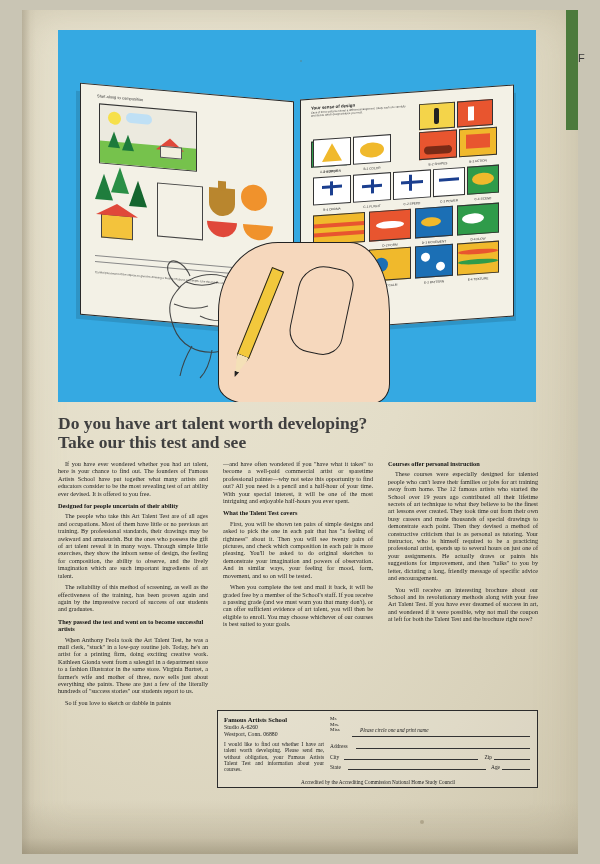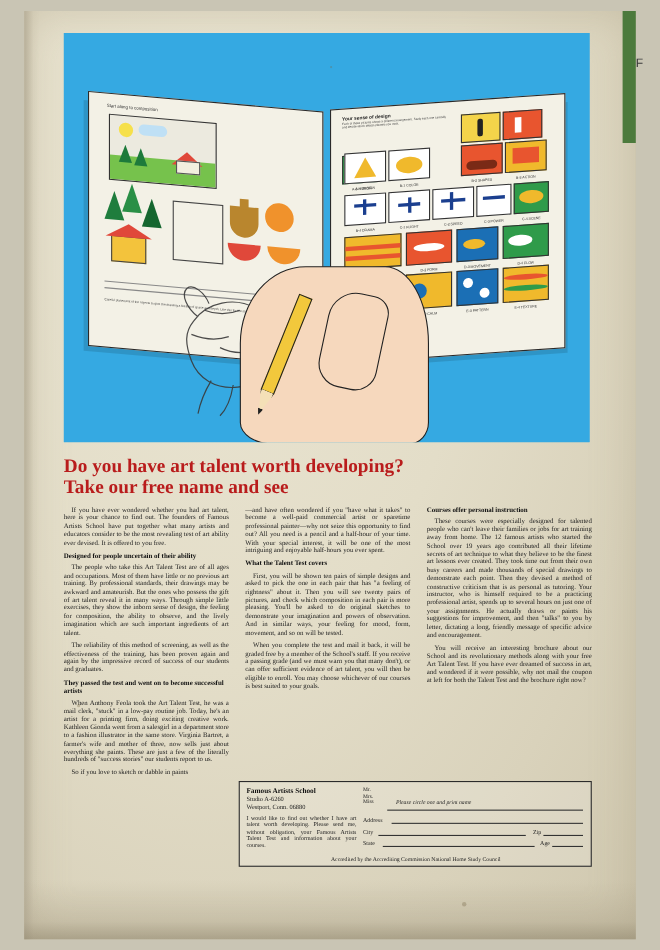--- a/index.html
+++ b/index.html
@@ -146,21 +146,21 @@
   .horse {
     position:absolute; left:98px; top:222px; width:160px; height:130px;
     opacity:0.9;
   }
   .horse svg { width:100%; height:100%; }
 
   
   .headline {
     position:absolute; left:58px; top:414px; width:480px;
     font-family:"Liberation Serif", serif;
-    font-weight:bold; font-size:17.5px; line-height:19px; color:#b91c1c;
+    font-weight:bold; font-size:17.5px; line-height:19px; color:#404040;
   }
 
   
   .cols {
     position:absolute; left:58px; top:460px; width:480px; height:330px;
     display:flex; gap:15px;
   }
   .col { width:150px; }
   .col p {
     margin:0 0 4px 0;
@@ -359,21 +359,21 @@
     <div class="hand"></div>
     <div class="thumb"></div>
     <div class="pencil">
       <div class="tipwood"></div>
       <div class="tiplead"></div>
     </div>
   </div>
 
   <div class="headline">
     <div>Do you have art talent worth developing?</div>
-    <div>Take our free name and see</div>
+    <div>Take our this test and see</div>
   </div>
 
   <div class="cols">
     <div class="col">
       <p>If you have ever wondered whether you had art talent, here is your chance to find out. The founders of Famous Artists School have put together what many artists and educators consider to be the most revealing test of art ability ever devised. It is offered to you free.</p>
       <h4>Designed for people uncertain of their ability</h4>
       <p>The people who take this Art Talent Test are of all ages and occupations. Most of them have little or no previous art training. By professional standards, their drawings may be awkward and amateurish. But the ones who possess the gift of art talent reveal it in many ways. Through simple little exercises, they show the inborn sense of design, the feeling for composition, the ability to observe, and the lively imagination which are such important ingredients of art talent.</p>
       <p>The reliability of this method of screening, as well as the effectiveness of the training, has been proven again and again by the impressive record of success of our students and graduates.</p>
       <h4>They passed the test and went on to become successful artists</h4>
       <p>When Anthony Feola took the Art Talent Test, he was a mail clerk, "stuck" in a low-pay routine job. Today, he's an artist for a printing firm, doing exciting creative work. Kathleen Gionda went from a salesgirl in a department store to a fashion illustrator in the same store. Virginia Bartret, a farmer's wife and mother of three, now sells just about everything she paints. These are just a few of the literally hundreds of "success stories" our students report to us.</p>

